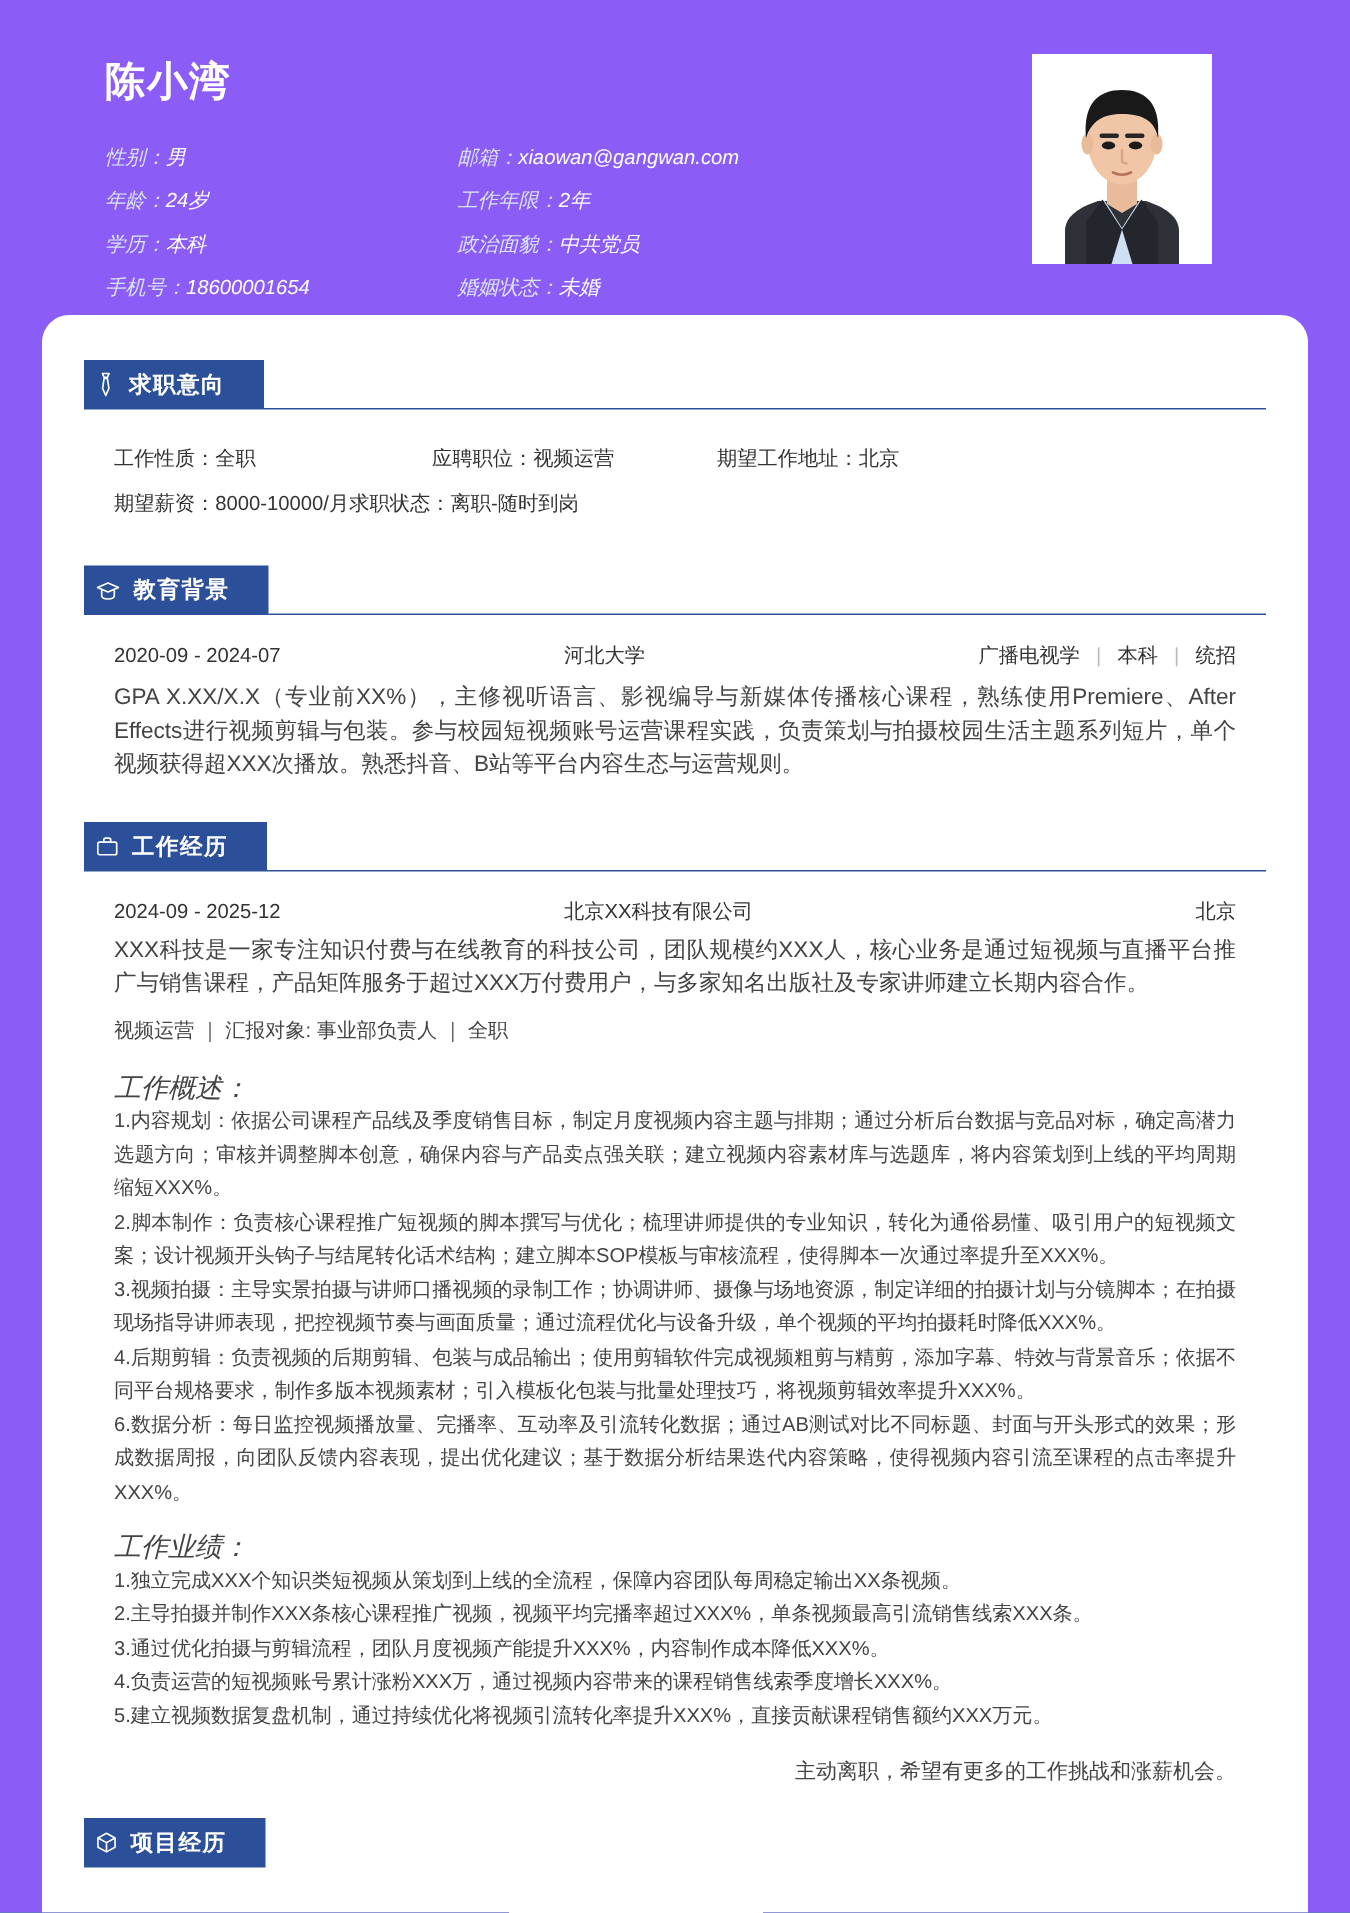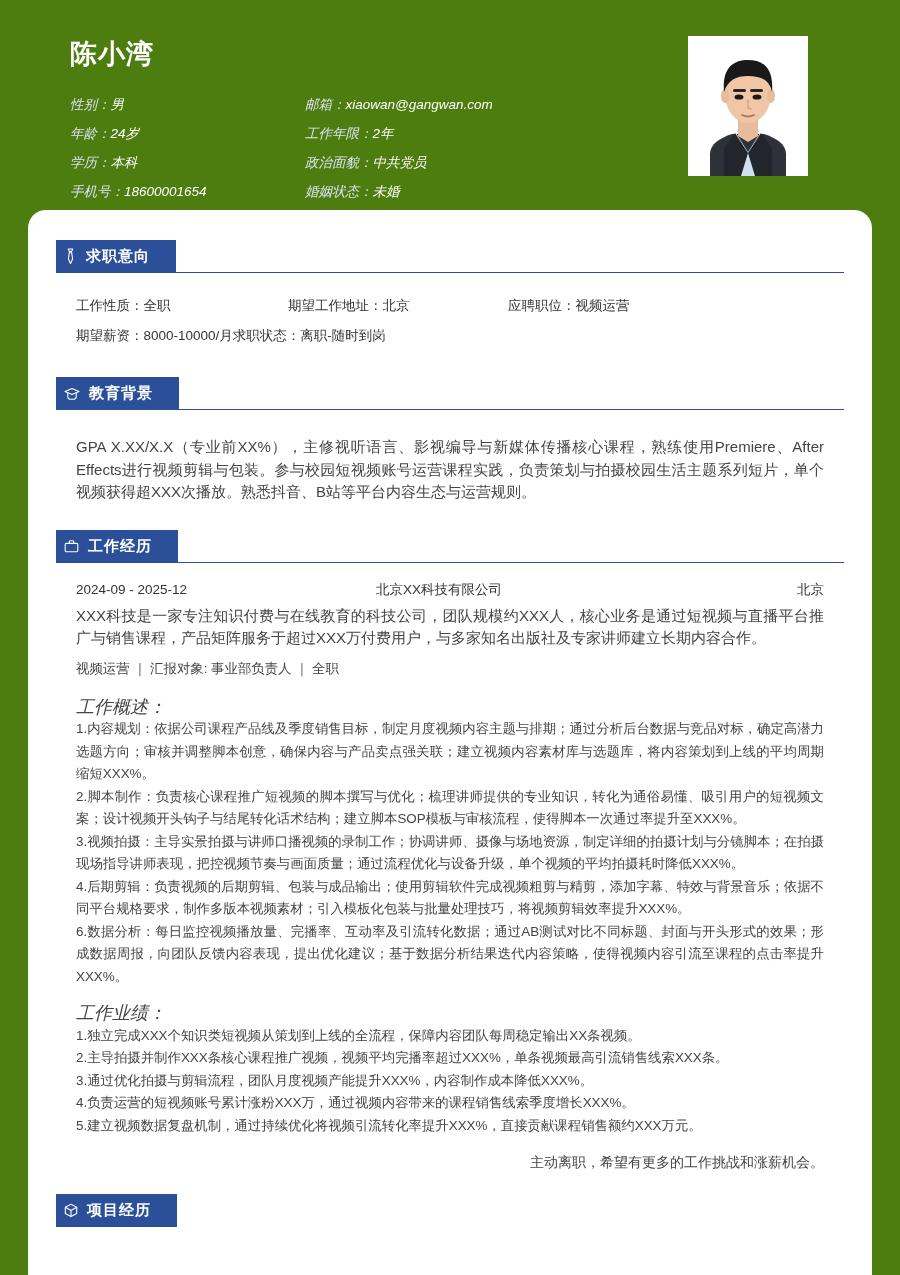--- a/index.html
+++ b/index.html
@@ -2,21 +2,21 @@
 <html><head>
 <meta charset="utf-8">
 <style>
   * { margin:0; padding:0; box-sizing:border-box; }
   html, body {
     width:900px; height:1275px;
     font-family:"Liberation Sans","DejaVu Sans",sans-serif;
     background:#2b5099;
     overflow:hidden;
   }
-  .page { position:relative; width:900px; height:1275px; background:#4d7c0f; }
+  .page { position:relative; width:900px; height:1275px; background:#8b5cf6; }
 
   
   .header { position:relative; height:210px; padding:36px 0 0 70px; }
   .name {
     font-size:27px; font-weight:bold; color:#ffffff;
     letter-spacing:1px; margin-bottom:18px;
   }
   .info-grid { display:flex; }
   .info-col { display:flex; flex-direction:column;font-style:italic; }
   .info-col.c1 { width:235px; }
@@ -195,25 +195,25 @@
           <span>求职意向</span>
         </div>
         <div class="sec-rule"></div>
       </div>
 
       <div class="sec-body">
         <div class="meta-row">
           <div class="mi mi-w1">
             <span class="lbl">工作性质：</span><span class="val">全职</span>
           </div>
+          <div class="mi mi-w2">
+            <span class="lbl">应聘职位：</span><span class="val">视频运营</span>
+          </div>
           <div class="mi mi-w3">
             <span class="lbl">期望工作地址：</span><span class="val">北京</span>
-          </div>
-          <div class="mi mi-w2">
-            <span class="lbl">应聘职位：</span><span class="val">视频运营</span>
           </div>
           <div class="mi mi-w4">
             <span class="lbl">期望薪资：</span><span class="val">8000-10000/月</span>
           </div>
           <div class="mi mi-w1">
             <span class="lbl">求职状态：</span><span class="val">离职-随时到岗</span>
           </div>
         </div>
       </div>
     </div>
@@ -228,20 +228,31 @@
               <path d="M8 1.6 L15 4.6 L8 7.6 L1 4.6 Z" stroke="#fff" stroke-width="1.1" stroke-linejoin="round"></path>
               <path d="M3.8 6 V10 C3.8 11.4 5.7 12.3 8 12.3 C10.3 12.3 12.2 11.4 12.2 10 V6" stroke="#fff" stroke-width="1.1" stroke-linecap="round"></path>
             </svg>
           </span>
           <span>教育背景</span>
         </div>
         <div class="sec-rule"></div>
       </div>
 
       <div class="sec-body">
+        <div class="row3">
+          <div class="c-left">2020-09 - 2024-07</div>
+          <div class="c-mid">河北大学</div>
+          <div class="c-right">
+            <span>广播电视学</span>
+            <span class="sep">|</span>
+            <span>本科</span>
+            <span class="sep">|</span>
+            <span>统招</span>
+          </div>
+        </div>
         <div class="desc">GPA X.XX/X.X（专业前XX%），主修视听语言、影视编导与新媒体传播核心课程，熟练使用Premiere、After Effects进行视频剪辑与包装。参与校园短视频账号运营课程实践，负责策划与拍摄校园生活主题系列短片，单个视频获得超XXX次播放。熟悉抖音、B站等平台内容生态与运营规则。</div>
       </div>
     </div>
 
     <div class="sec-gap"></div>
 
     <div class="section">
       <div class="sec-head">
         <div class="sec-tab">
           <span>

